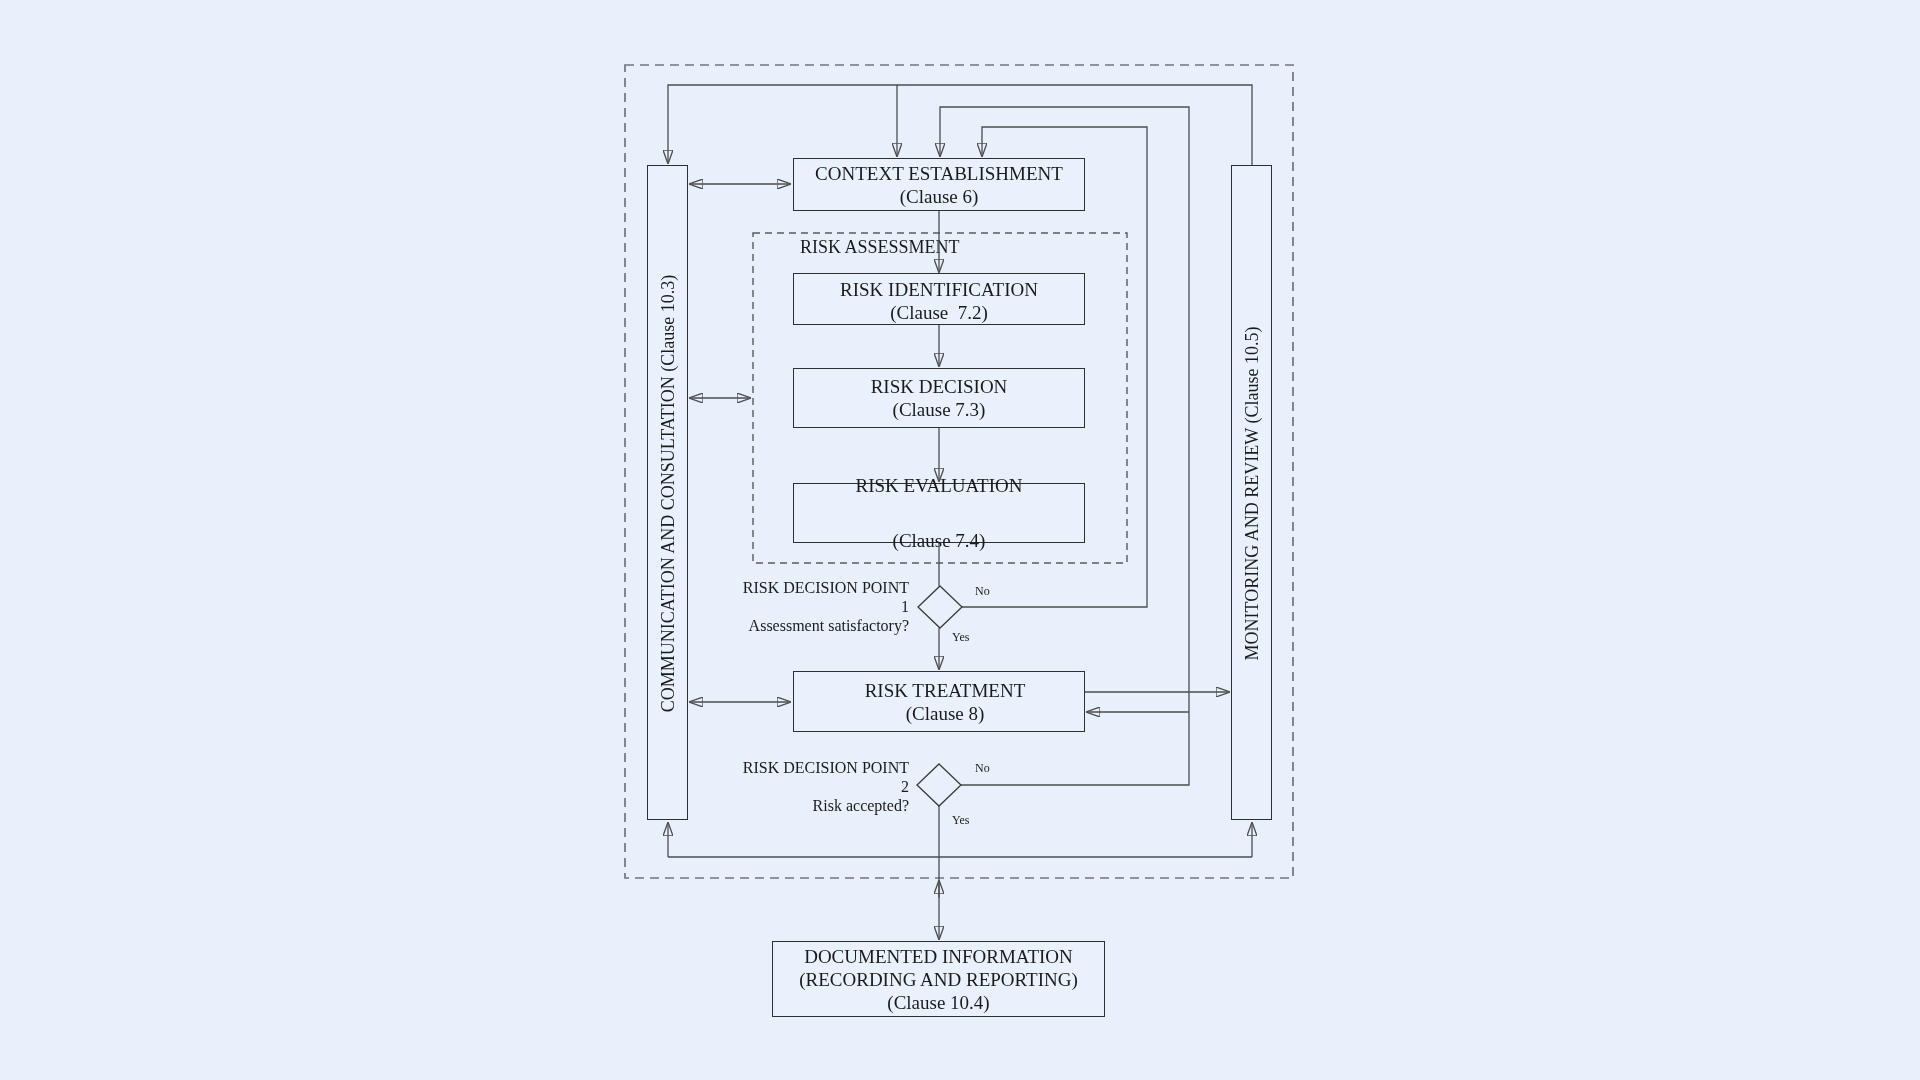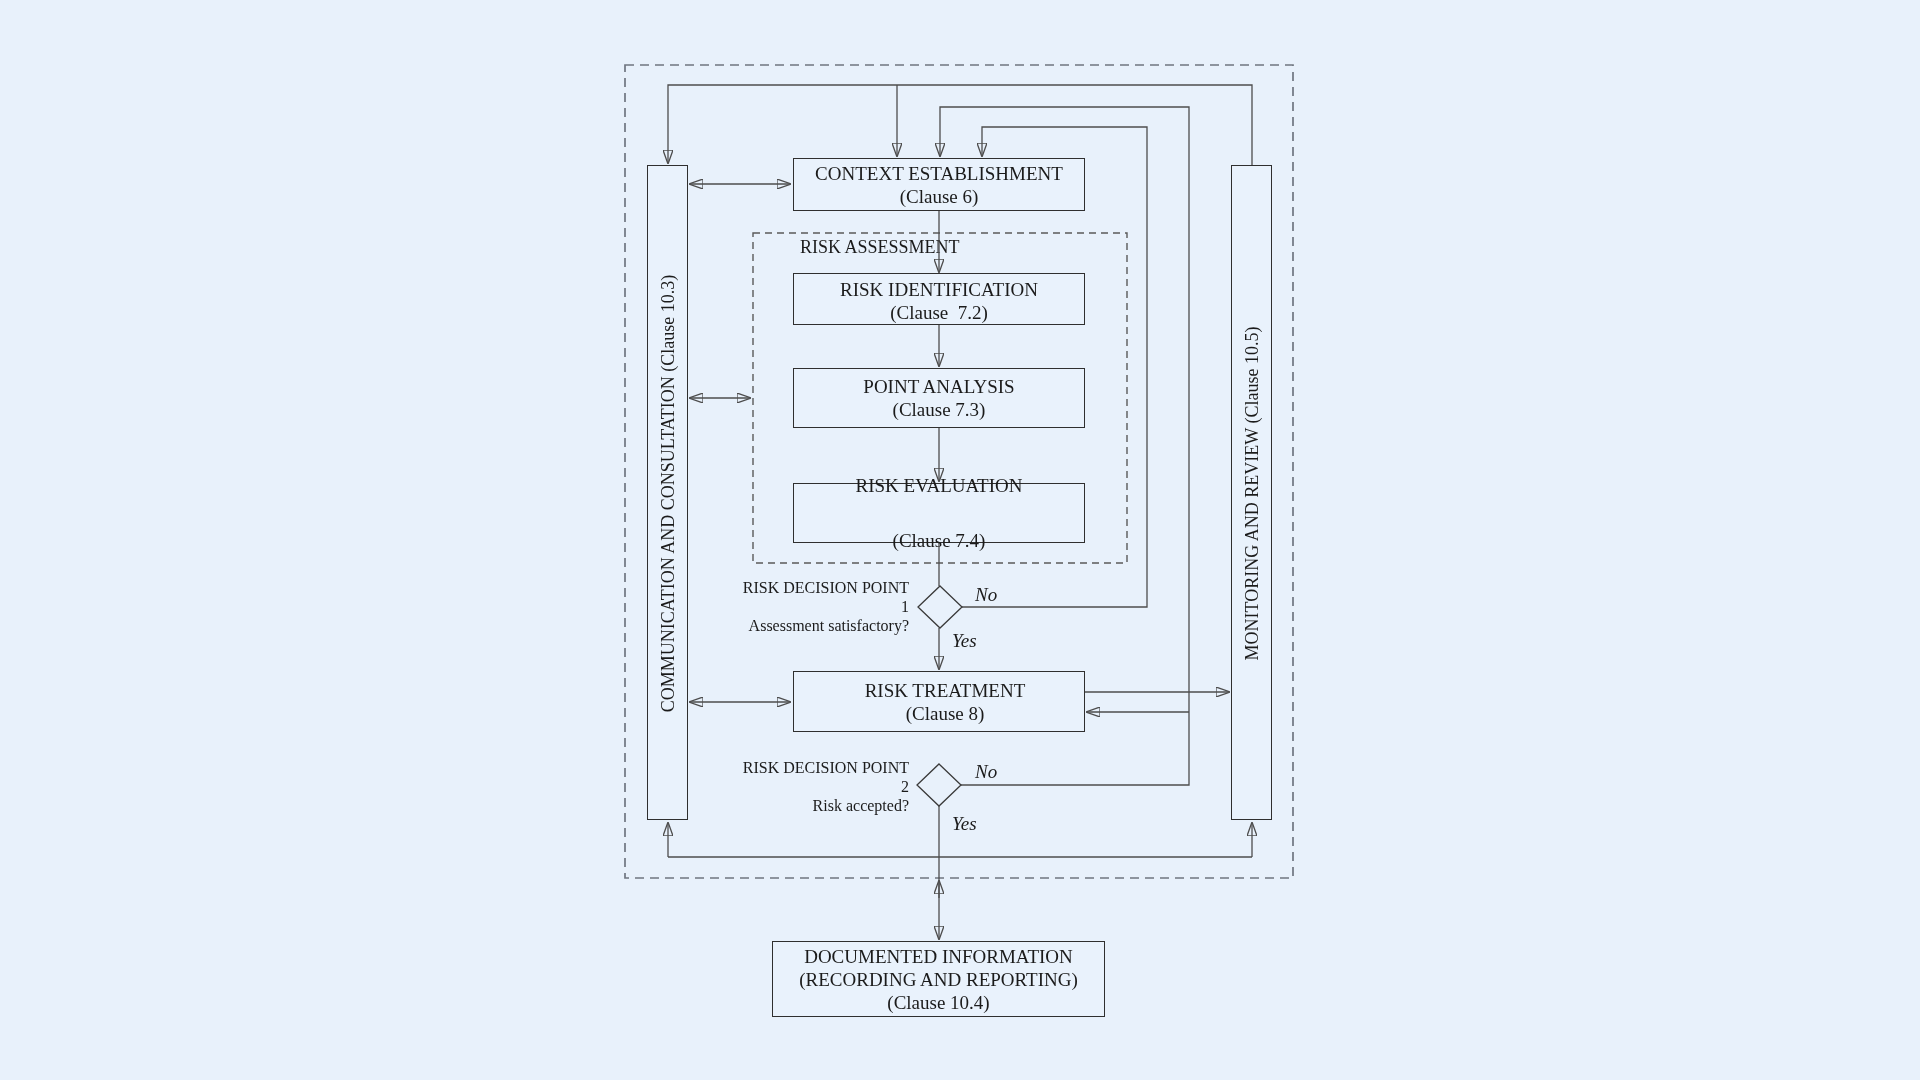--- a/index.html
+++ b/index.html
@@ -77,24 +77,23 @@
   }
   .decision-label {
     position: absolute;
     width: 176px;
     text-align: right;
     font-size: 16px; line-height: 19px;
     z-index: 2;
   }
   .yn-label {
     position: absolute;
-    font-size: 19px;
+    font-size: 12px;
     white-space: nowrap;
     z-index: 2;
-    font-style: italic;
   }
 </style>
 </head>
 <body>
 
 <div class="stage">
 
   <div class="vbar" style="left:647px; top:165px;">
     <div class="vlabel">COMMUNICATION AND CONSULTATION (Clause 10.3)</div>
   </div>
@@ -109,21 +108,21 @@
   </div>
 
   <div class="group-label" style="left:763px; top:237px;">RISK ASSESSMENT</div>
 
   <div class="pbox" style="left:793px; top:273px; width:292px; height:52px;justify-content:flex-end;">
     <div class="bline">RISK IDENTIFICATION</div>
     <div class="bline">(Clause  7.2)</div>
   </div>
 
   <div class="pbox" style="left:793px; top:368px; width:292px; height:60px;">
-    <div class="bline">POINT ANALYSIS</div>
+    <div class="bline">RISK DECISION</div>
     <div class="bline">(Clause 7.3)</div>
   </div>
 
   <div class="pbox" style="left:793px; top:483px; width:292px; height:60px;gap:32px;">
     <div class="bline">RISK EVALUATION</div>
     <div class="bline">(Clause 7.4)</div>
   </div>
 
   <div class="pbox" style="left:793px; top:671px; width:292px; height:61px;padding-left:12px;">
     <div class="bline">RISK TREATMENT</div>

